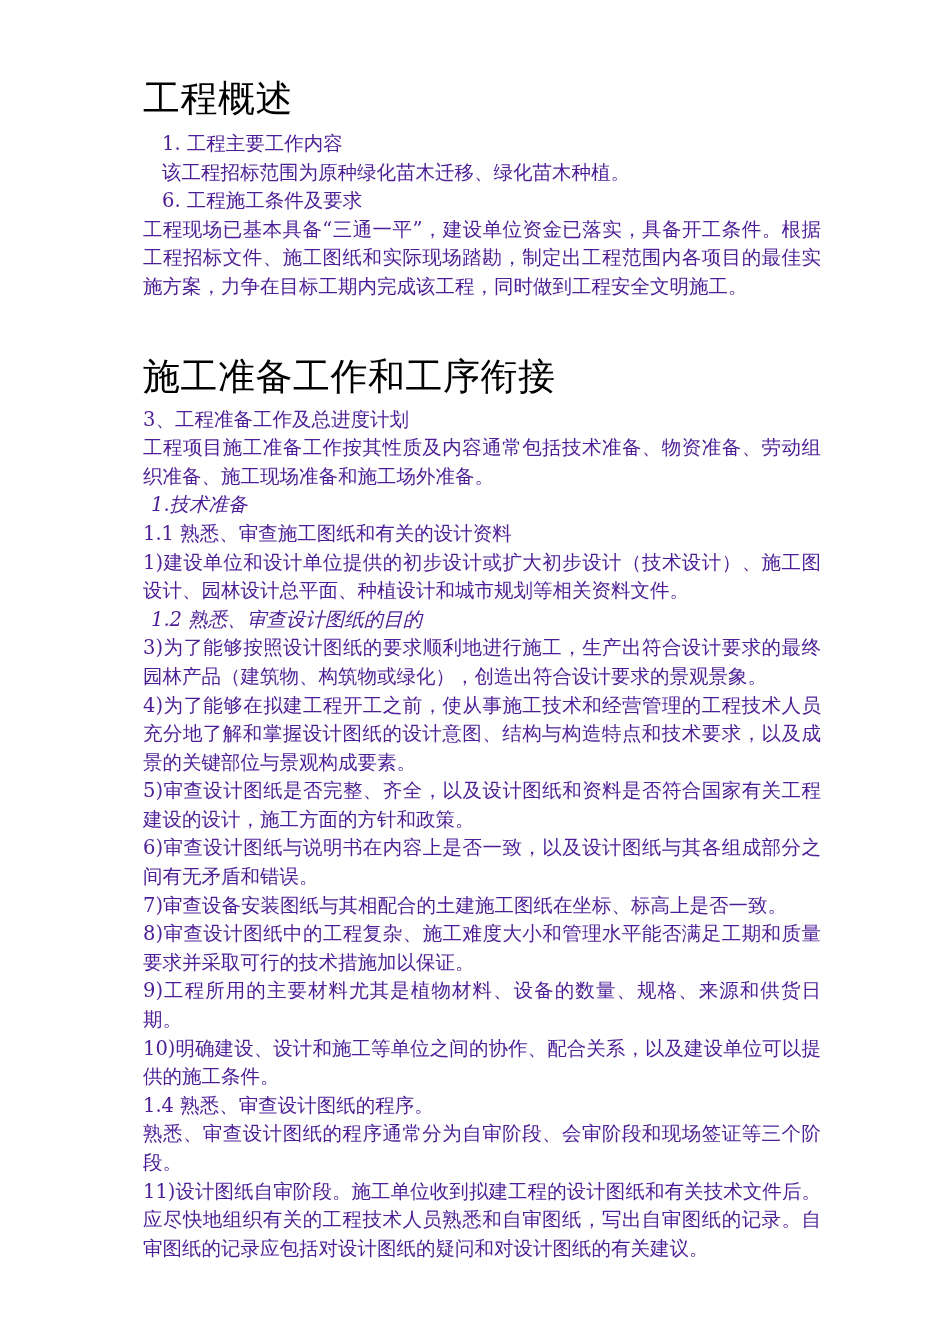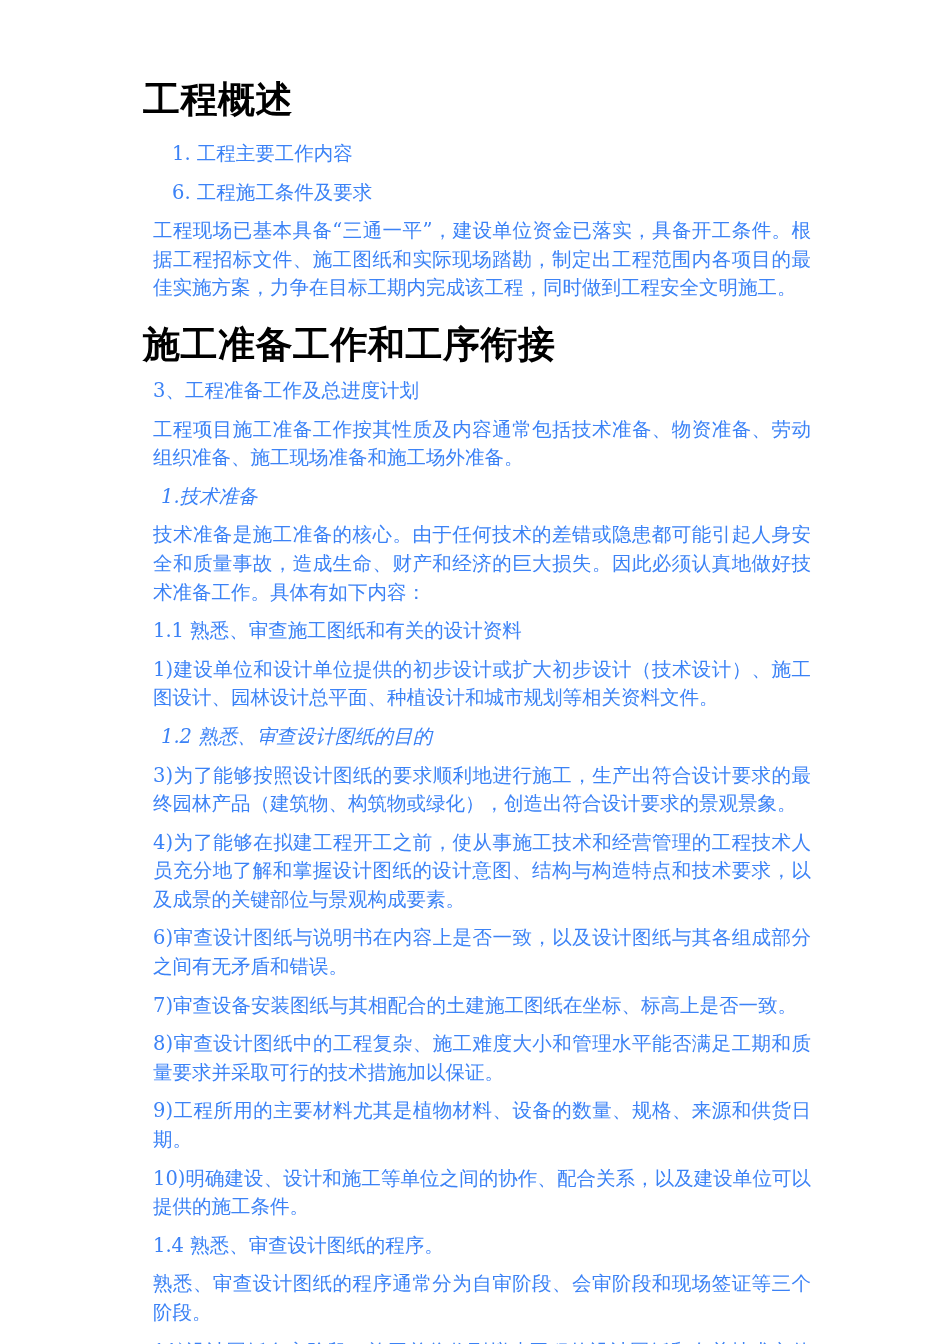--- a/index.html
+++ b/index.html
@@ -24,43 +24,43 @@
     overflow: hidden;
   }
   .content {
     position: absolute;
     left: 143px;
     top: 76px;
     width: 678px;
   }
   h1.doc-heading {
     font-family: "DejaVu Serif", "Liberation Serif", serif;
-    font-weight: 700;
+    font-weight: 400;
     font-size: 37px;
     line-height: 46px;
     margin: 0;
     padding: 0;
     letter-spacing: 0.5px;
     color: #000000;
   }
   .heading-block {
     margin: 0 0 4px 0;
   }
   .heading-block.second {
-    margin-top: 18px;
+    margin-top: 52px;
     margin-bottom: 6px;
   }
   p.body-line {
     font-size: 19.5px;
     line-height: 28.6px;
-    margin: 10px;
+    margin: 0;
     padding: 0;
     text-align: justify;
     text-justify: inter-ideograph;
-    color: #3b82f6;
+    color: #4c1d95;
     white-space: pre-wrap;
     word-break: break-all;
   }
   p.indent-1 {
     text-indent: 19px;
   }
   p.indent-small {
     text-indent: 8px;
     font-style: italic;
   }
@@ -70,35 +70,36 @@
 <body>
 
 <div class="page">
   <div class="content">
 
     <div class="heading-block">
       <h1 class="doc-heading">工程概述</h1>
     </div>
     <div class="spacer-sm"></div>
     <p class="body-line indent-1">1. 工程主要工作内容</p>
+    <p class="body-line indent-1">该工程招标范围为原种绿化苗木迁移、绿化苗木种植。</p>
     <p class="body-line indent-1">6. 工程施工条件及要求</p>
     <p class="body-line">工程现场已基本具备“三通一平”，建设单位资金已落实，具备开工条件。根据工程招标文件、施工图纸和实际现场踏勘，制定出工程范围内各项目的最佳实施方案，力争在目标工期内完成该工程，同时做到工程安全文明施工。</p>
 
     <div class="heading-block second">
       <h1 class="doc-heading">施工准备工作和工序衔接</h1>
     </div>
     <p class="body-line">3、工程准备工作及总进度计划</p>
     <p class="body-line">工程项目施工准备工作按其性质及内容通常包括技术准备、物资准备、劳动组织准备、施工现场准备和施工场外准备。</p>
     <p class="body-line indent-small">1.技术准备</p>
-    <p class="body-line">技术准备是施工准备的核心。由于任何技术的差错或隐患都可能引起人身安全和质量事故，造成生命、财产和经济的巨大损失。因此必须认真地做好技术准备工作。具体有如下内容：</p>
     <p class="body-line">1.1 熟悉、审查施工图纸和有关的设计资料</p>
     <p class="body-line">1)建设单位和设计单位提供的初步设计或扩大初步设计（技术设计）、施工图设计、园林设计总平面、种植设计和城市规划等相关资料文件。</p>
     <p class="body-line indent-small">1.2 熟悉、审查设计图纸的目的</p>
     <p class="body-line">3)为了能够按照设计图纸的要求顺利地进行施工，生产出符合设计要求的最终园林产品（建筑物、构筑物或绿化），创造出符合设计要求的景观景象。</p>
     <p class="body-line">4)为了能够在拟建工程开工之前，使从事施工技术和经营管理的工程技术人员充分地了解和掌握设计图纸的设计意图、结构与构造特点和技术要求，以及成景的关键部位与景观构成要素。</p>
+    <p class="body-line">5)审查设计图纸是否完整、齐全，以及设计图纸和资料是否符合国家有关工程建设的设计，施工方面的方针和政策。</p>
     <p class="body-line">6)审查设计图纸与说明书在内容上是否一致，以及设计图纸与其各组成部分之间有无矛盾和错误。</p>
     <p class="body-line">7)审查设备安装图纸与其相配合的土建施工图纸在坐标、标高上是否一致。</p>
     <p class="body-line">8)审查设计图纸中的工程复杂、施工难度大小和管理水平能否满足工期和质量要求并采取可行的技术措施加以保证。</p>
     <p class="body-line">9)工程所用的主要材料尤其是植物材料、设备的数量、规格、来源和供货日期。</p>
     <p class="body-line">10)明确建设、设计和施工等单位之间的协作、配合关系，以及建设单位可以提供的施工条件。</p>
     <p class="body-line">1.4 熟悉、审查设计图纸的程序。</p>
     <p class="body-line">熟悉、审查设计图纸的程序通常分为自审阶段、会审阶段和现场签证等三个阶段。</p>
     <p class="body-line">11)设计图纸自审阶段。施工单位收到拟建工程的设计图纸和有关技术文件后。应尽快地组织有关的工程技术人员熟悉和自审图纸，写出自审图纸的记录。自审图纸的记录应包括对设计图纸的疑问和对设计图纸的有关建议。</p>
 
     <p class="body-line"></p>

